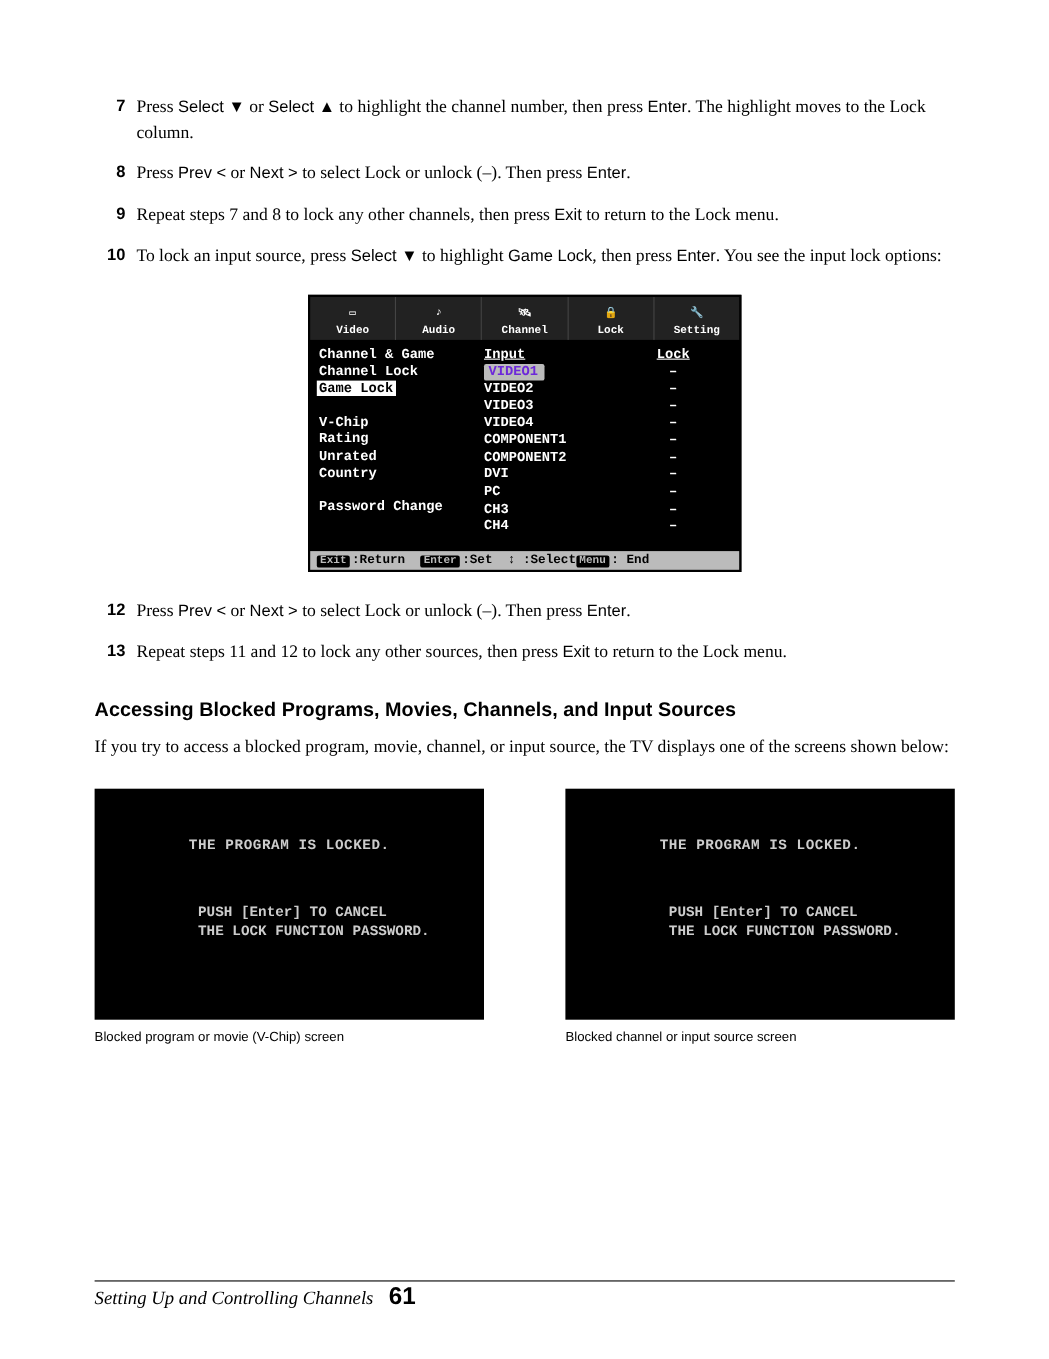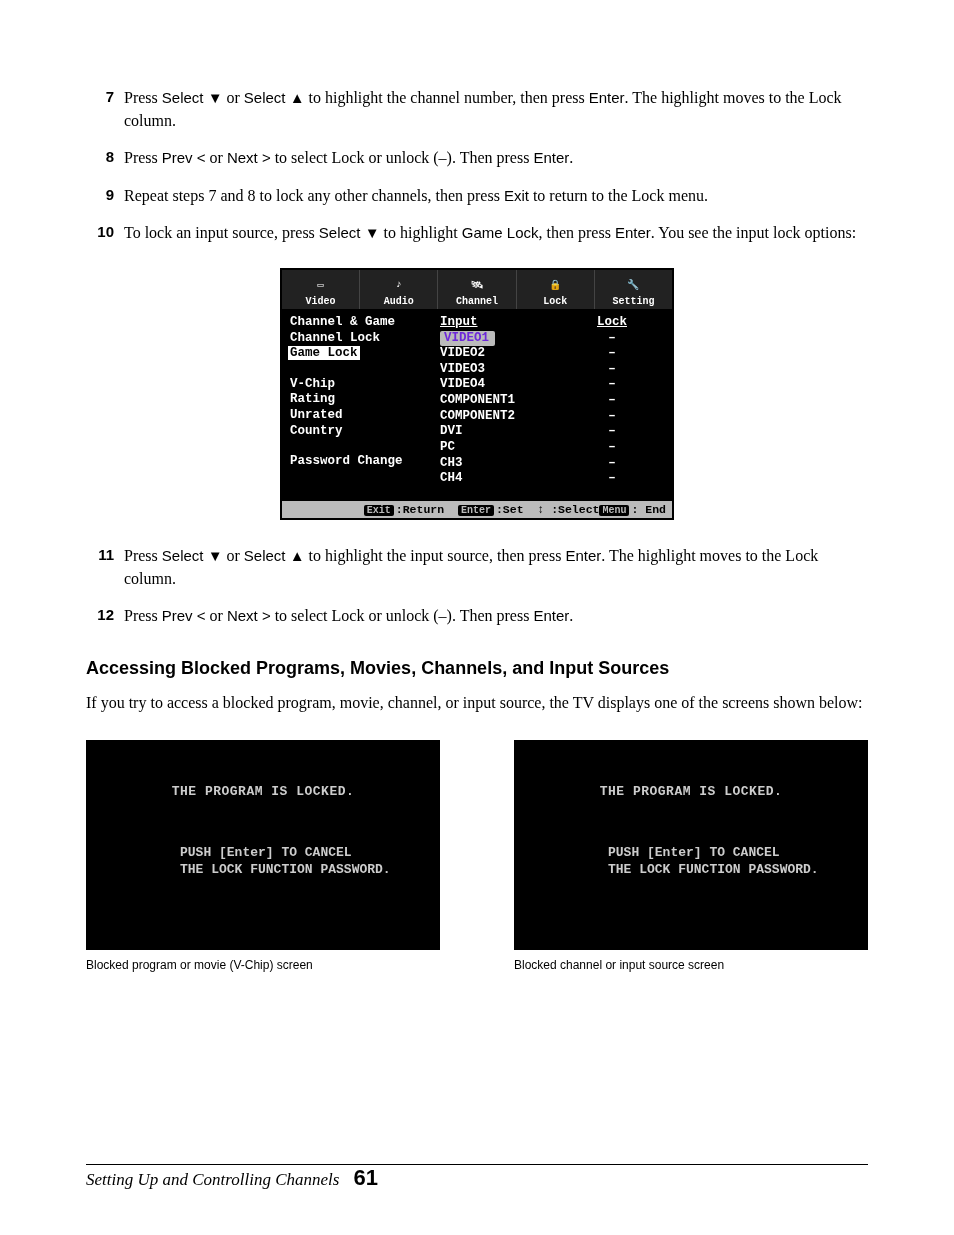--- a/index.html
+++ b/index.html
@@ -107,21 +107,21 @@
     padding: 0 6px 0 4px;
     display:inline-block;
     border-radius:2px;
   }
   .osd-status {
     background: #bbb;
     color: #000;
     font-size: 11.5px;
     padding: 2px 6px;
     display: flex;
-    justify-content: flex-end;
+    justify-content: flex-start;
   }
   .osd-status .keycap {
     background:#000; color:#bbb; padding:0 3px; font-size:10px; border-radius:2px;
     margin-right:2px;
   }
 
   
   .lockrow {
     display: flex;
     gap: 74px;
@@ -241,29 +241,29 @@
     </div>
   </div>
   <div class="osd-status">
     <span><span class="keycap">Exit</span>:Return &nbsp;<span class="keycap">Enter</span>:Set &nbsp;↕ :Select</span>
     <span><span class="keycap">Menu</span>: End</span>
   </div>
 </div>
 
 <div>
   <div class="step">
-    <div class="num">11</div>
-    <div class="body">
-      <span>Press </span><span class="sans">Select ▼</span><span> or </span><span class="sans">Select ▲</span><span> to highlight the input source, then press </span><span class="sans">Enter</span><span>. The highlight moves to the Lock column.</span>
-    </div>
-  </div>
-  <div class="step">
     <div class="num">12</div>
     <div class="body">
       <span>Press </span><span class="sans">Prev &lt;</span><span> or </span><span class="sans">Next &gt;</span><span> to select Lock or unlock (–). Then press </span><span class="sans">Enter</span><span>.</span>
+    </div>
+  </div>
+  <div class="step">
+    <div class="num">13</div>
+    <div class="body">
+      <span>Repeat steps 11 and 12 to lock any other sources, then press </span><span class="sans">Exit</span><span> to return to the Lock menu.</span>
     </div>
   </div>
 </div>
 
 <h2>Accessing Blocked Programs, Movies, Channels, and Input Sources</h2>
 <p class="intro">If you try to access a blocked program, movie, channel, or input source, the TV displays one of the screens shown below:</p>
 
 <div class="lockrow">
   <div class="lockfig">
     <div class="lockscreen">

